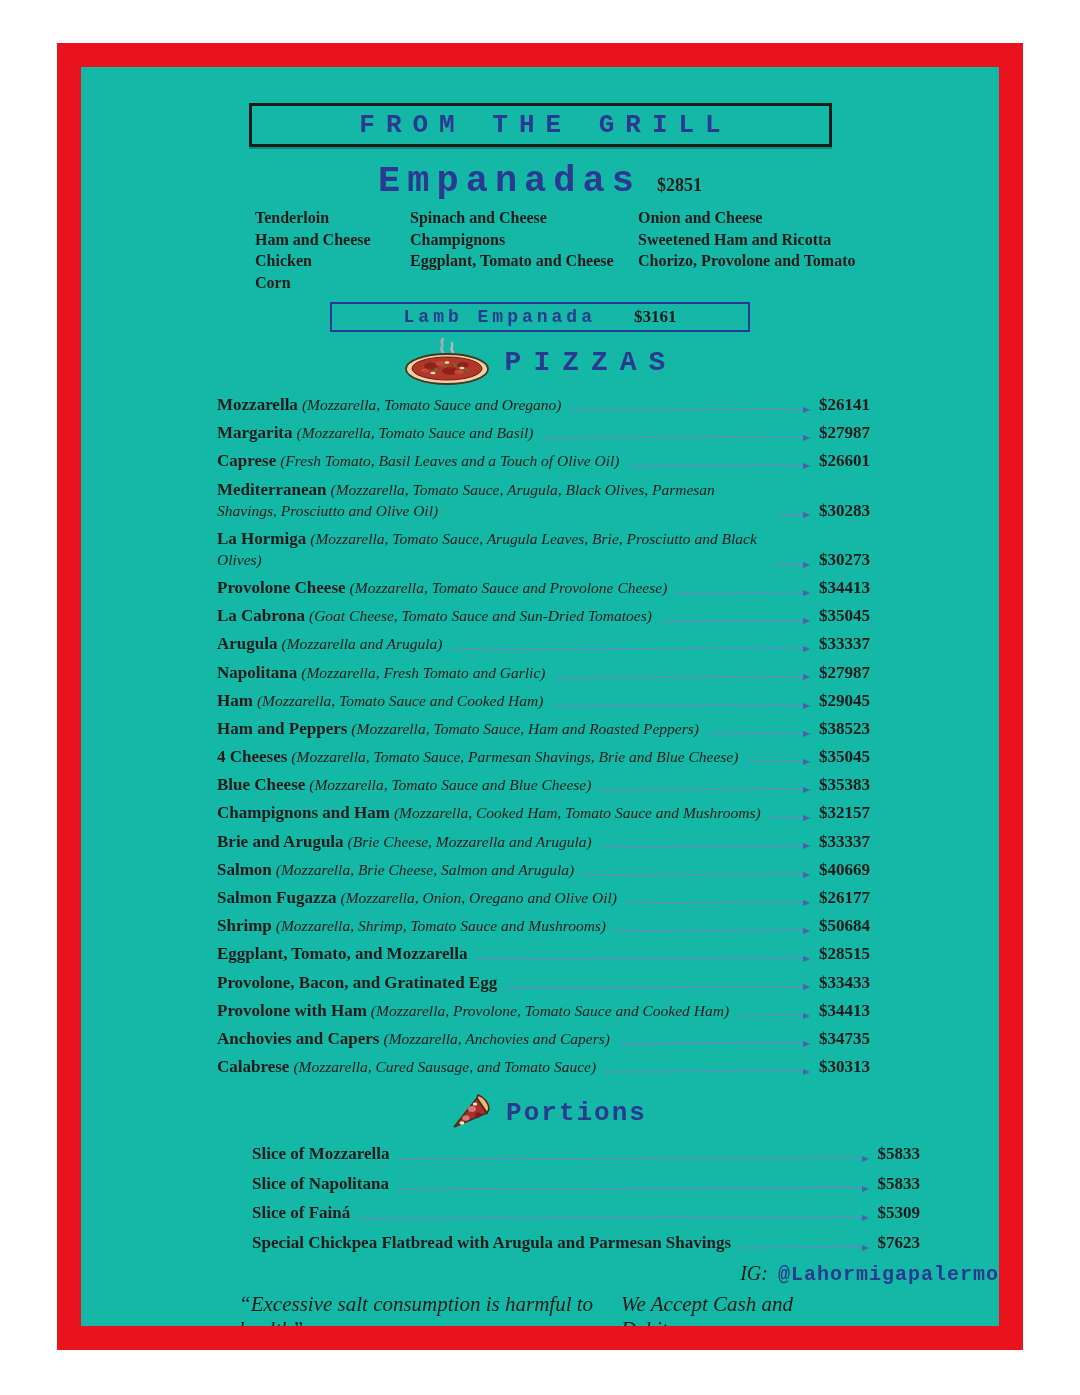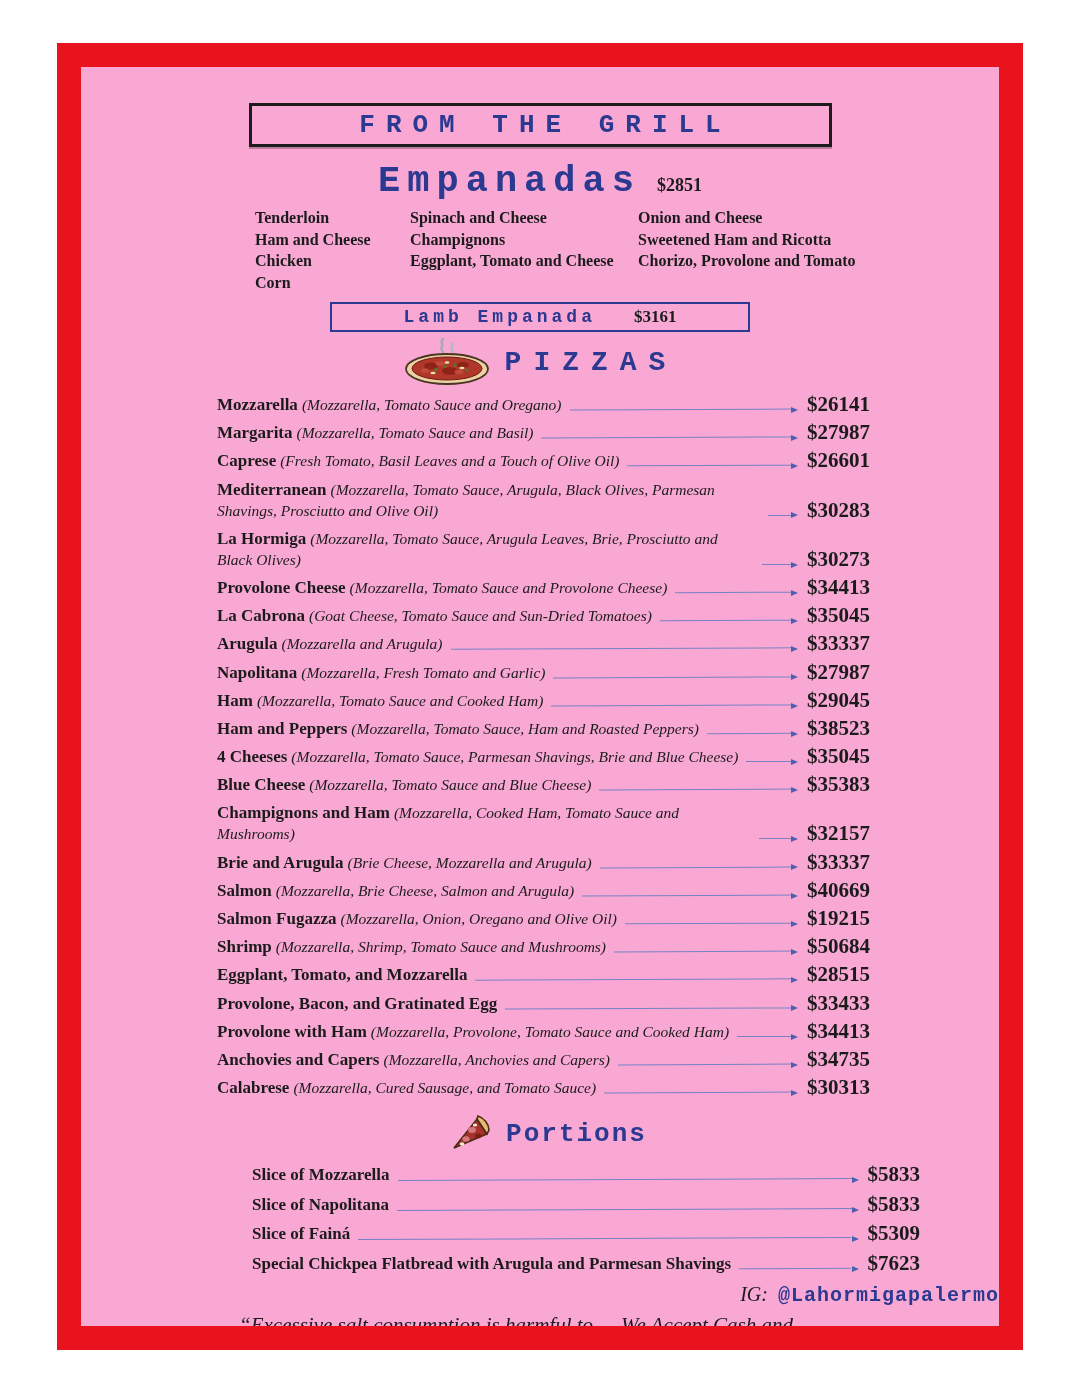--- a/index.html
+++ b/index.html
@@ -1,17 +1,17 @@
 <!DOCTYPE html>
 <html><head>
 <meta charset="utf-8">
 <style>
   html,body{margin:0;padding:0;background:#ffffff;}
   body{width:1080px;height:1395px;font-family:"Liberation Serif","DejaVu Serif",serif;color:#1b1b1b;}
-  .frame{box-sizing:border-box;margin:43px 57px 45px 57px;width:966px;height:1307px;border:24px solid #e8131d;background:#f9a8d4;overflow:hidden;}
+  .frame{box-sizing:border-box;margin:43px 57px 45px 57px;width:966px;height:1307px;border:24px solid #e8131d;background:#14b8a6;overflow:hidden;}
   .inner{box-sizing:border-box;width:918px;height:1259px;position:relative;}
 
   
   .tw{font-family:"Liberation Mono","DejaVu Sans Mono",monospace;font-weight:bold;color:#2b3990;}
 
   .grill-box{box-sizing:border-box;width:583px;height:44px;margin:36px auto 0 auto;border:3px solid #1c1c1c;box-shadow:0 2px 0 rgba(0,0,0,0.25);display:flex;align-items:center;justify-content:center;}
   .grill-box .t{font-size:26px;letter-spacing:11px;text-indent:11px;}
 
   .emp-head{margin-top:13px;display:flex;align-items:baseline;justify-content:center;}
   .emp-head .t{font-size:37px;letter-spacing:7px;}
@@ -31,21 +31,21 @@
   .pizzas-head .t{font-size:28px;letter-spacing:12px;}
 
   .menu-list{padding:8px 129px 0 136px;}
   .menu-row{display:flex;align-items:flex-end;margin-bottom:7.2px;}
   .item-text{flex:0 1 auto;line-height:21px;}
   .item-name{font-size:17px;font-weight:bold;}
   .item-desc{font-size:15.5px;font-style:italic;}
   .leader{flex:1 1 40px;min-width:26px;position:relative;height:14px;margin:0 9px 0 8px;}
   .leader::before{content:'';position:absolute;left:0;right:7px;bottom:5px;border-top:1.4px solid #7583c2;transform:skewY(-0.25deg);}
   .leader::after{content:'';position:absolute;right:0;bottom:2.2px;border-left:7px solid #4d5fae;border-top:3px solid transparent;border-bottom:3px solid transparent;}
-  .item-price{font-size:21px;font-weight:bold;white-space:nowrap;line-height:21px;}
+  .item-price{font-size:17px;font-weight:bold;white-space:nowrap;line-height:21px;}
 
   .portions-head{margin-top:16px;display:flex;align-items:center;justify-content:center;padding-left:15px;}
   .portions-head svg{margin-right:16px;}
   .portions-head .t{font-size:26px;letter-spacing:2px;}
 
   .portions-list{padding:10px 79px 0 171px;}
   .portions-list .menu-row{margin-bottom:8.6px;}
   .portions-list .item-name{font-size:17px;font-weight:600;}
 
   .ig-line{margin-top:9px;display:flex;align-items:baseline;justify-content:flex-end;}
@@ -194,21 +194,21 @@
           <span class="item-price">$33337</span>
         </div>
     <div class="menu-row">
           <span class="item-text"><span class="item-name">Salmon</span> <span class="item-desc">(Mozzarella, Brie Cheese, Salmon and Arugula)</span></span>
           <span class="leader"></span>
           <span class="item-price">$40669</span>
         </div>
     <div class="menu-row">
           <span class="item-text"><span class="item-name">Salmon Fugazza</span> <span class="item-desc">(Mozzarella, Onion, Oregano and Olive Oil)</span></span>
           <span class="leader"></span>
-          <span class="item-price">$19215</span>
+          <span class="item-price">$26177</span>
         </div>
     <div class="menu-row">
           <span class="item-text"><span class="item-name">Shrimp</span> <span class="item-desc">(Mozzarella, Shrimp, Tomato Sauce and Mushrooms)</span></span>
           <span class="leader"></span>
           <span class="item-price">$50684</span>
         </div>
     <div class="menu-row">
           <span class="item-text"><span class="item-name">Eggplant, Tomato, and Mozzarella</span> <span class="item-desc"></span></span>
           <span class="leader"></span>
           <span class="item-price">$28515</span>

